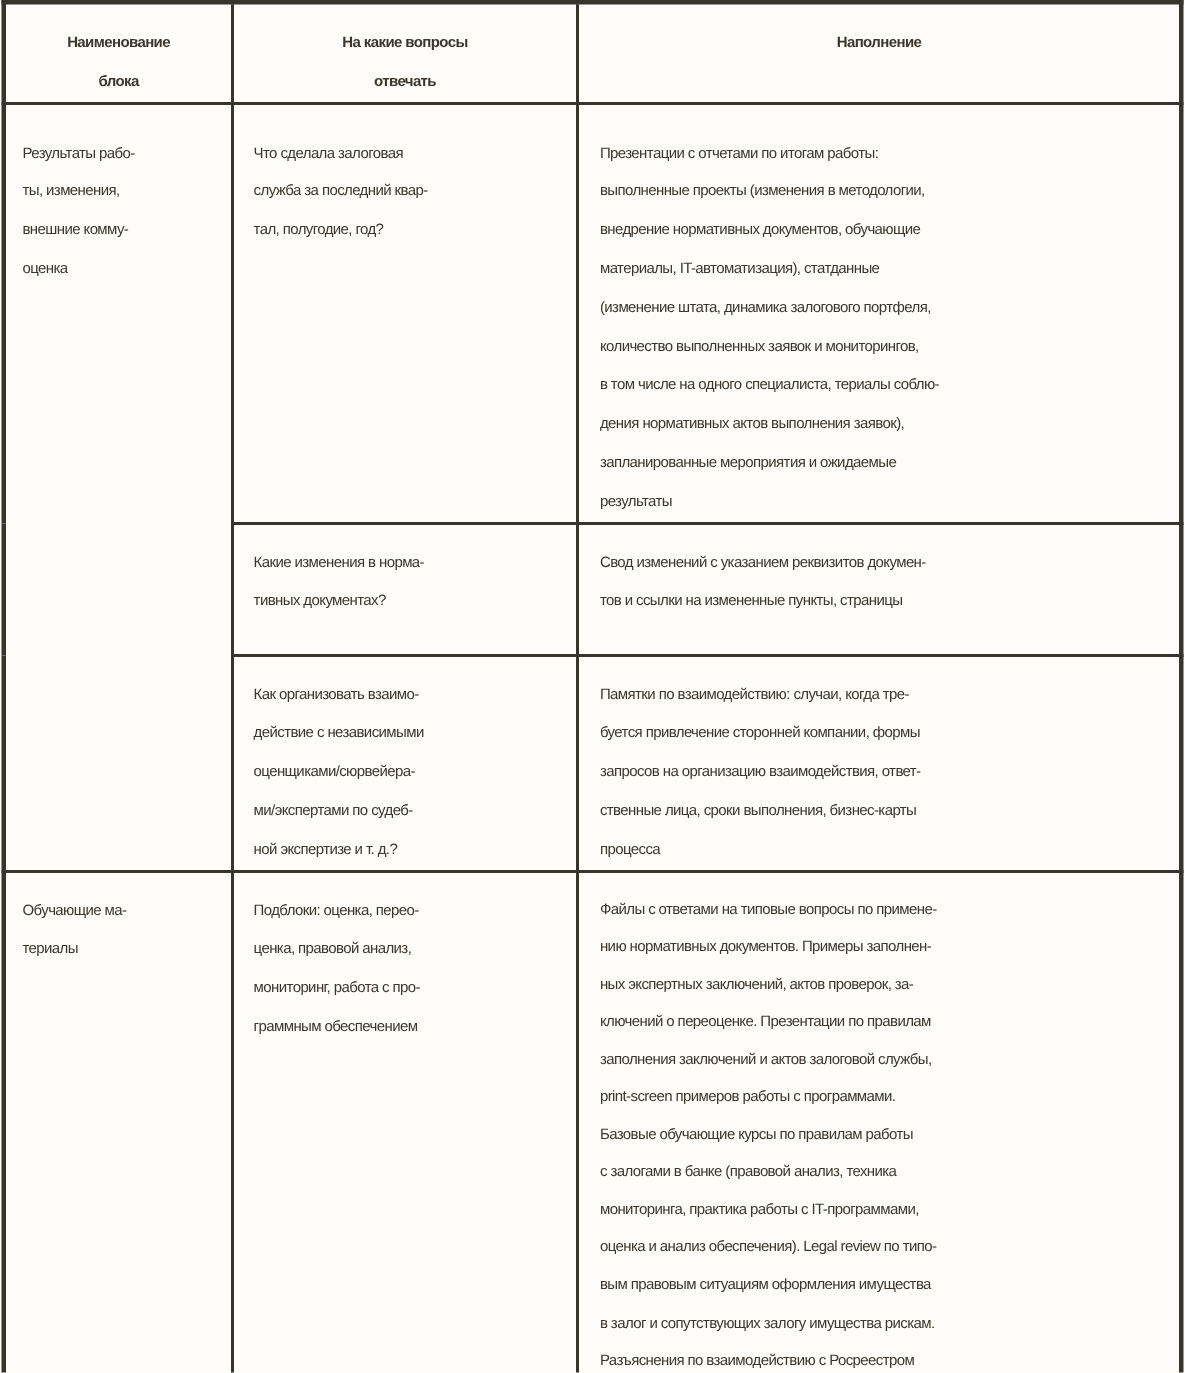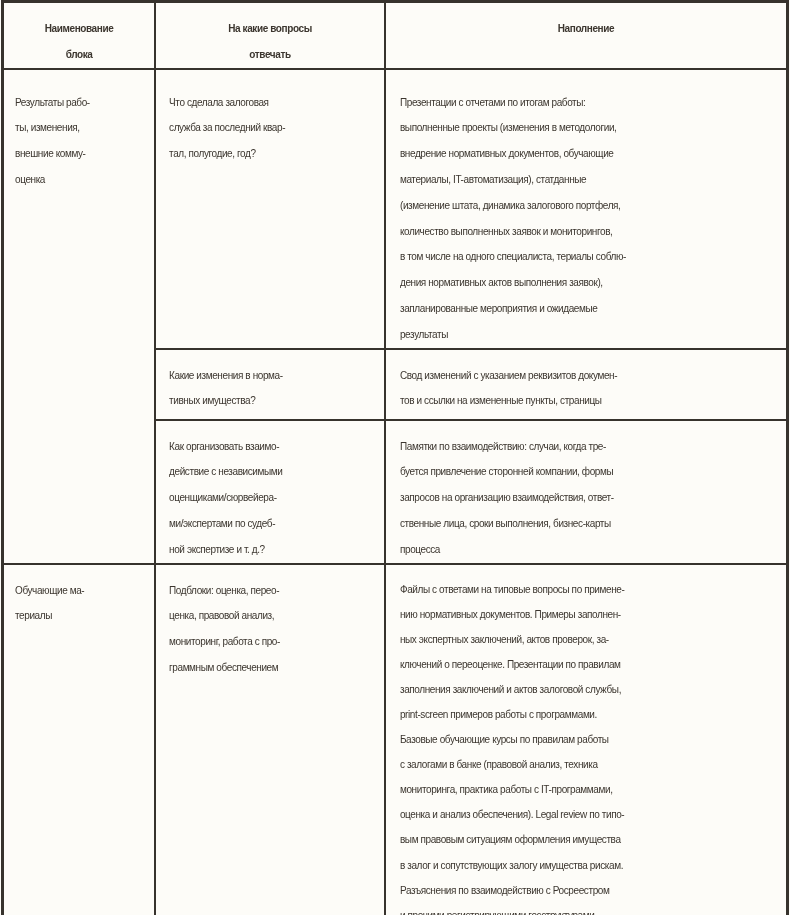--- a/index.html
+++ b/index.html
@@ -41,21 +41,21 @@
     padding: 13px 5px 0 13px;
   }
   td.col-1 .cell { padding-left: 11px; }
   td.col-3 .cell { padding-left: 14px; }
   td .cell .line { white-space: nowrap; }
   tr.row-1a td .cell { padding-top: 20px; }
   tr.row-2 td.col-3 .cell { line-height: 25.1px; padding-top: 12px; }
   tr.row-1b td .cell, tr.row-1c td .cell { padding-top: 13px; }
   tr.header-row  { height: 58px; }
   tr.row-1a      { height: 277px; border-radius: 15px; }
-  tr.row-1b      { height: 71px; }
+  tr.row-1b      { height: 88px; }
   tr.row-1c      { height: 143px; }
   tr.row-2       { height: 356px; }
 </style>
 </head>
 <body>
 
 <table class="doc-table">
   <colgroup>
     <col style="width:152px">
     <col style="width:229px">
@@ -105,21 +105,21 @@
             <div class="line">дения нормативных актов выполнения заявок),</div>
             <div class="line">запланированные мероприятия и ожидаемые</div>
             <div class="line">результаты</div>
           </div>
       </td>
     </tr>
     <tr class="row-1b">
       <td class="col-2">
         <div class="cell">
             <div class="line">Какие изменения в норма-</div>
-            <div class="line">тивных имущества?</div>
+            <div class="line">тивных документах?</div>
           </div>
       </td>
       <td class="col-3">
         <div class="cell">
             <div class="line">Свод изменений с указанием реквизитов докумен-</div>
             <div class="line">тов и ссылки на измененные пункты, страницы</div>
           </div>
       </td>
     </tr>
     <tr class="row-1c">

